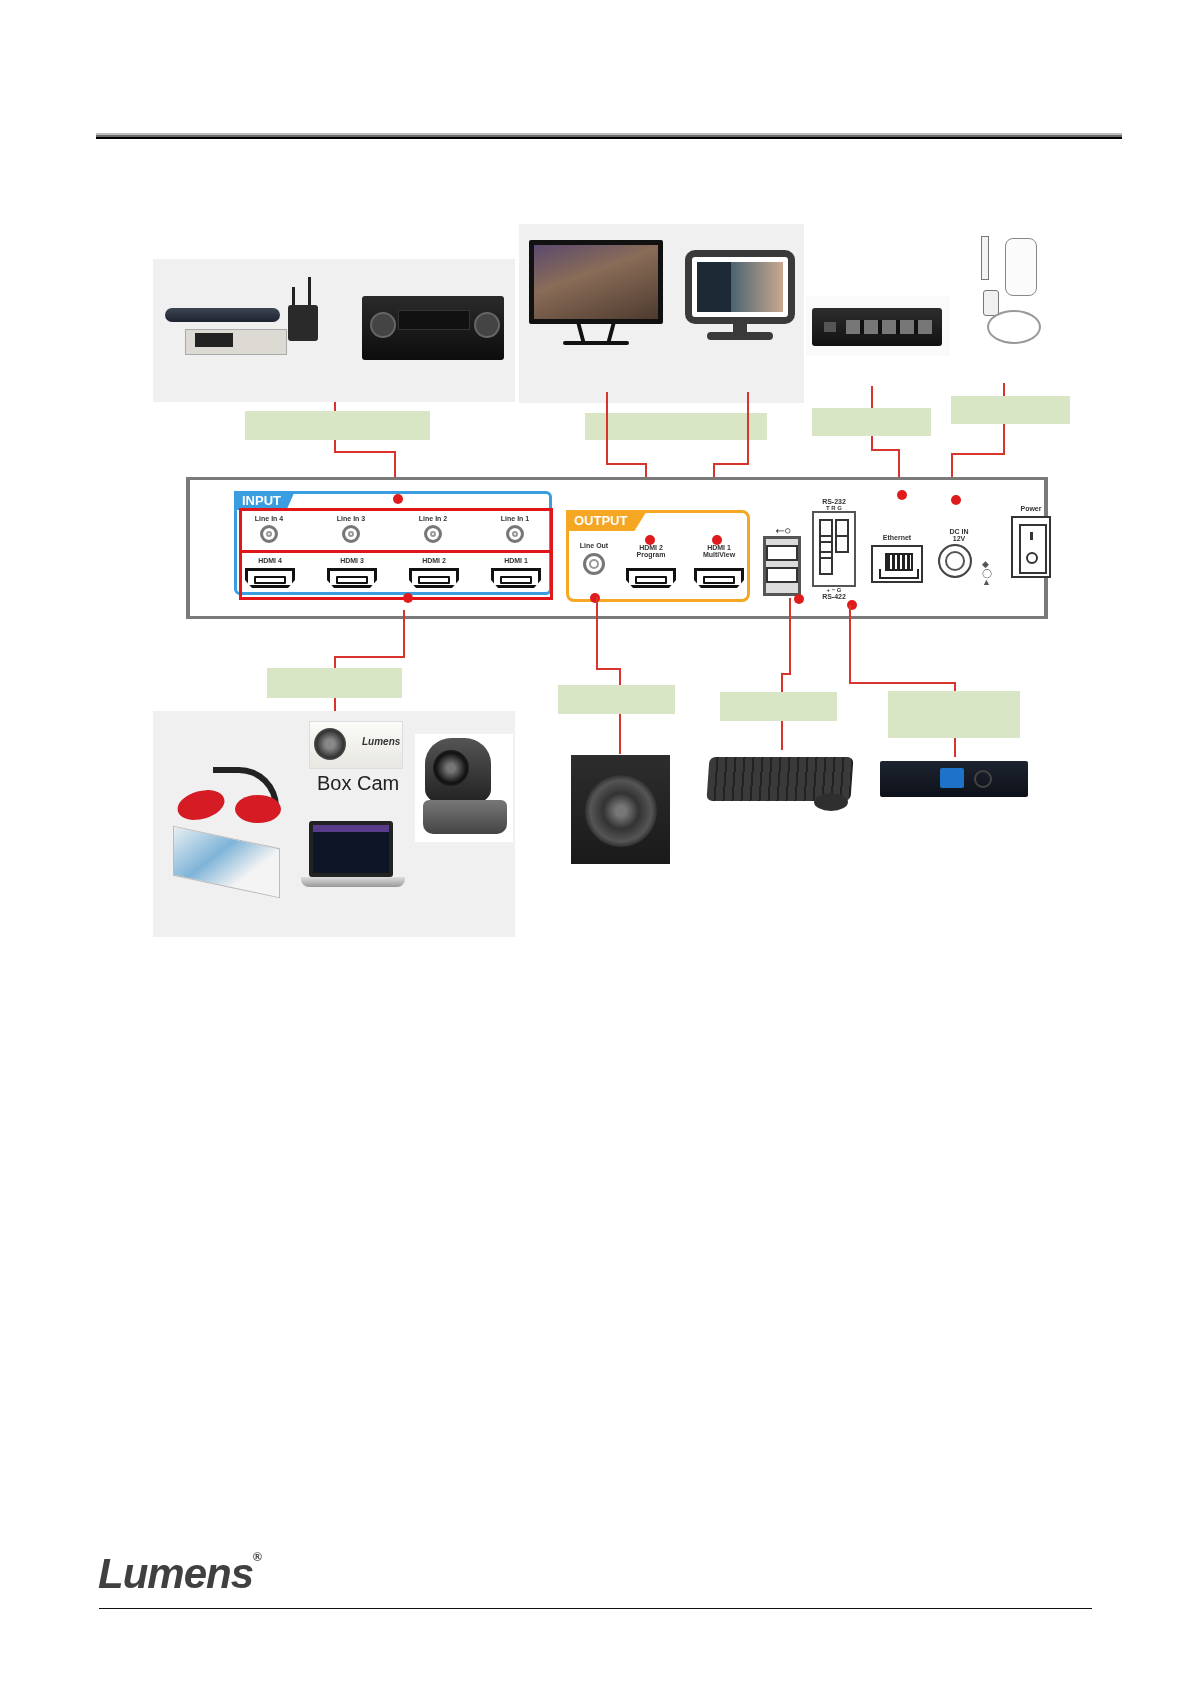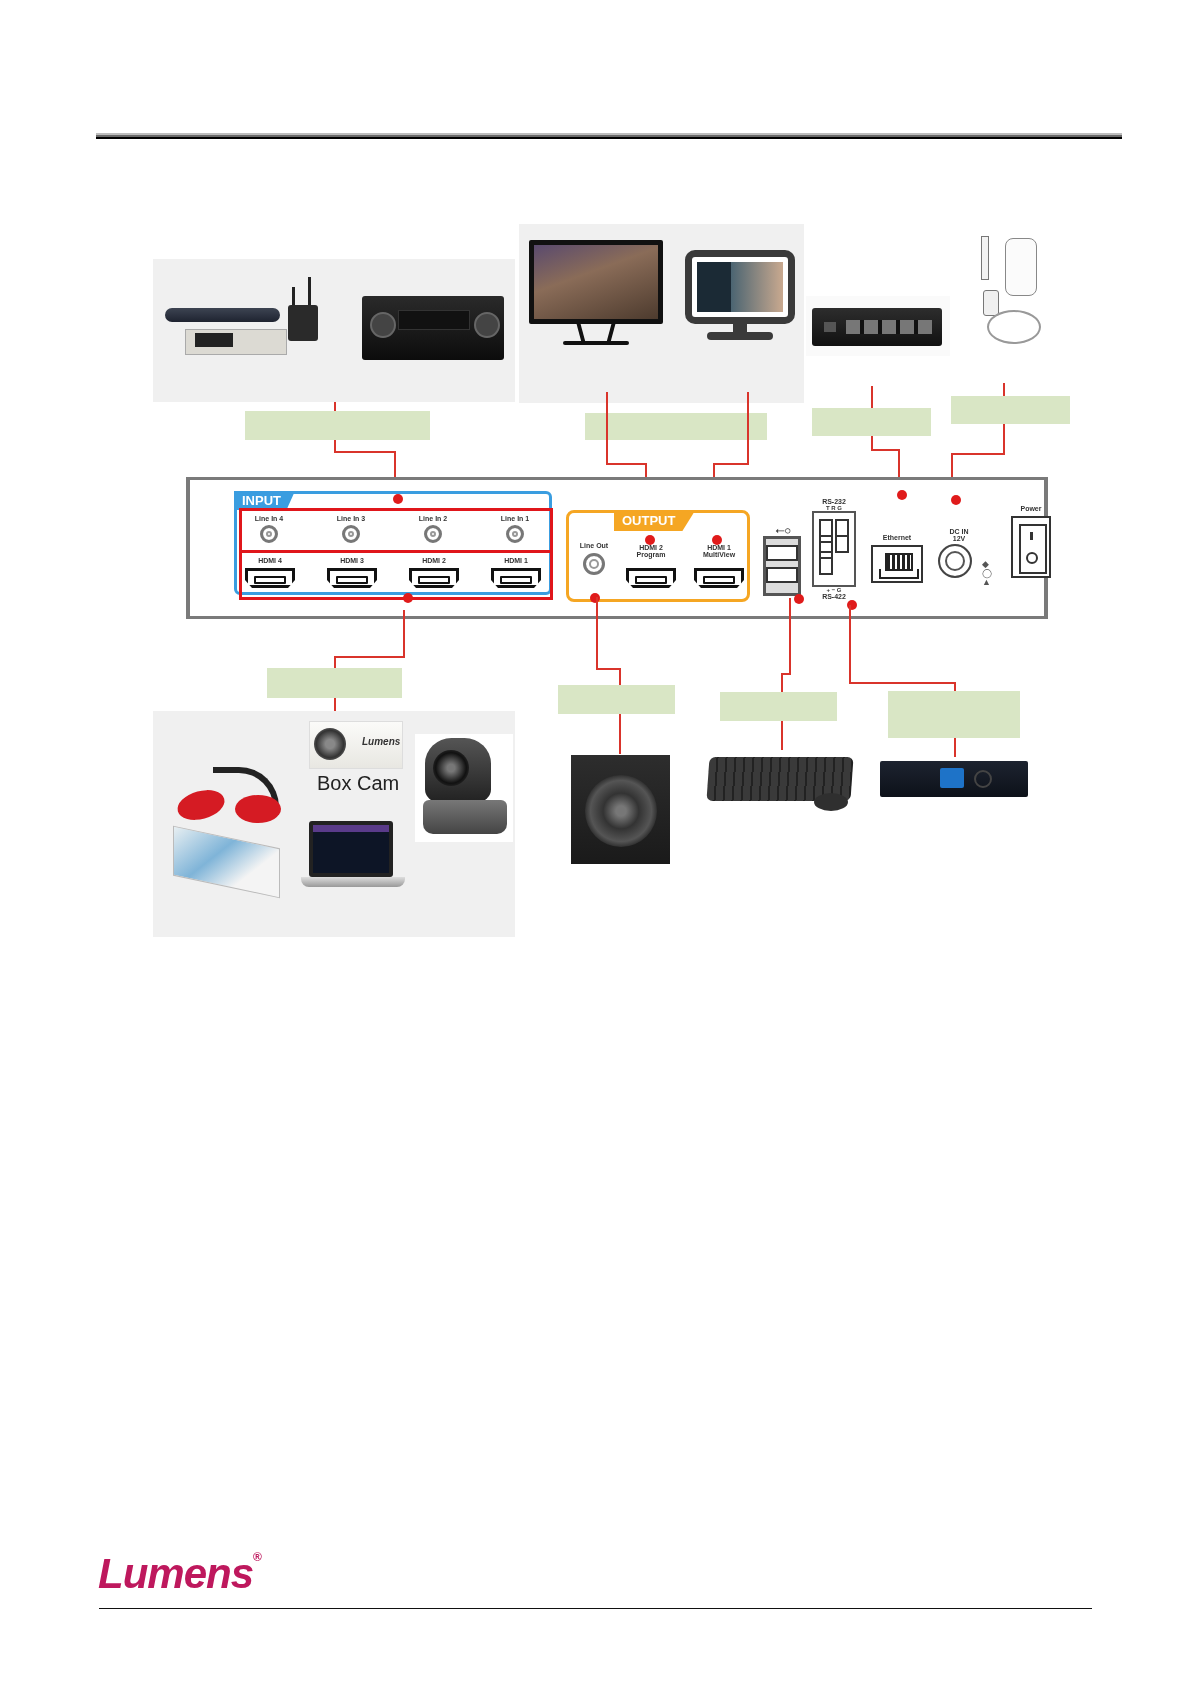--- a/index.html
+++ b/index.html
@@ -23,21 +23,21 @@
   .hdmi::after{content:"";position:absolute;left:6px;right:6px;top:5px;height:4px;border:2px solid #111;border-radius:1px;}
   .usb{width:38px;height:60px;border:3px solid #555;background:#dcdcdc;box-sizing:border-box;}
   .usb-slot{width:28px;height:12px;border:2px solid #333;background:#fff;margin:6px auto;}
   .rs{width:44px;height:76px;border:2px solid #555;box-sizing:border-box;background:#fff;}
   .rs-pin{width:10px;height:14px;border:2px solid #333;display:inline-block;margin:0 1px;}
   .eth{width:52px;height:38px;border:2px solid #333;box-sizing:border-box;background:#fff;}
   .dcin{width:34px;height:34px;border:2px solid #444;border-radius:50%;box-sizing:border-box;box-shadow:inset 0 0 0 5px #fff,inset 0 0 0 7px #555;}
   .power{width:40px;height:62px;border:2px solid #333;box-sizing:border-box;background:#fff;}
   .caption{font-size:20px;color:#222;}
   .footer-rule{left:99px;top:1608px;width:993px;height:1px;background:#111;}
-  .logo{font-family:"Liberation Sans",sans-serif;font-style:italic;font-weight:bold;font-size:42px;letter-spacing:-1px;color:#be185d;}
+  .logo{font-family:"Liberation Sans",sans-serif;font-style:italic;font-weight:bold;font-size:42px;letter-spacing:-1px;color:#404040;}
   .reg{font-size:12px;font-style:normal;vertical-align:top;}
 </style>
 </head>
 <body>
 
 <div class="abs hdr-rule"></div>
 
 <div class="abs panel-bg" style="left:153px;top:259px;width:362px;height:143px;">
 
   <div class="abs" style="left:12px;top:44px;width:120px;height:58px;">
@@ -152,21 +152,21 @@
   <div class="abs" style="left:218px;top:77px;width:52px;">
     <div class="port-label">HDMI 2</div>
     <div class="hdmi abs" style="left:1px;top:11px;position:absolute;"></div>
   </div>
   <div class="abs" style="left:300px;top:77px;width:52px;">
     <div class="port-label">HDMI 1</div>
     <div class="hdmi abs" style="left:1px;top:11px;position:absolute;"></div>
   </div>
 
   <div class="abs output-frame" style="left:376px;top:30px;width:184px;height:92px;">
-    <div class="abs output-tag" style="left:-3px;top:-3px;margin-left:48px;">OUTPUT</div>
+    <div class="abs output-tag" style="left:-3px;top:-3px;">OUTPUT</div>
   </div>
   <div class="abs" style="left:384px;top:62px;width:40px;">
     <div class="port-label">Line Out</div>
     <div class="jack" style="margin:4px auto 0;width:22px;height:22px;"></div>
   </div>
   <div class="abs" style="left:435px;top:64px;width:52px;">
     <div class="port-label">HDMI 2</div>
     <div class="port-label">Program</div>
     <div class="hdmi abs" style="left:1px;top:24px;position:absolute;"></div>
   </div>

